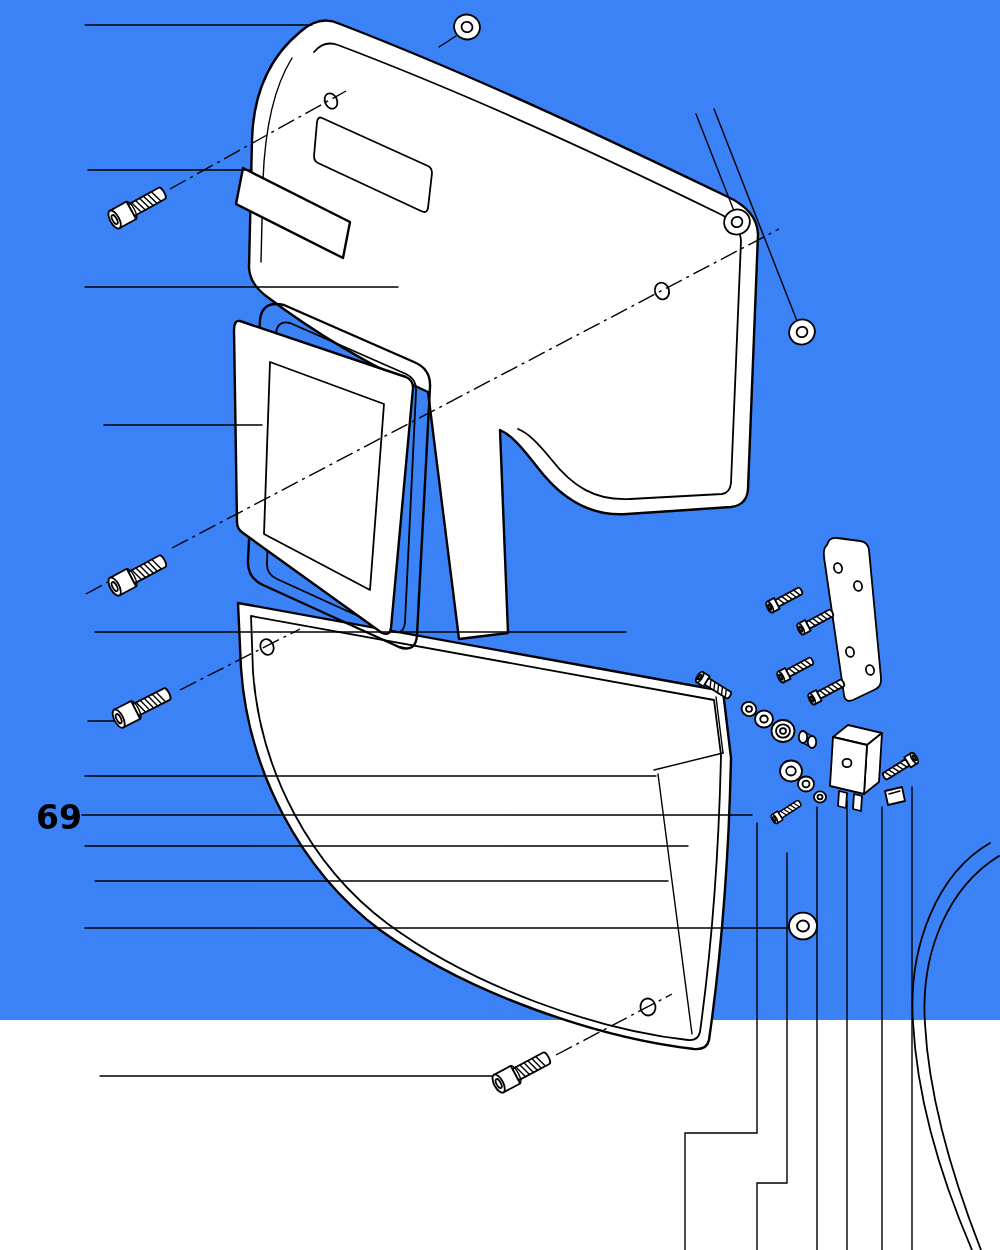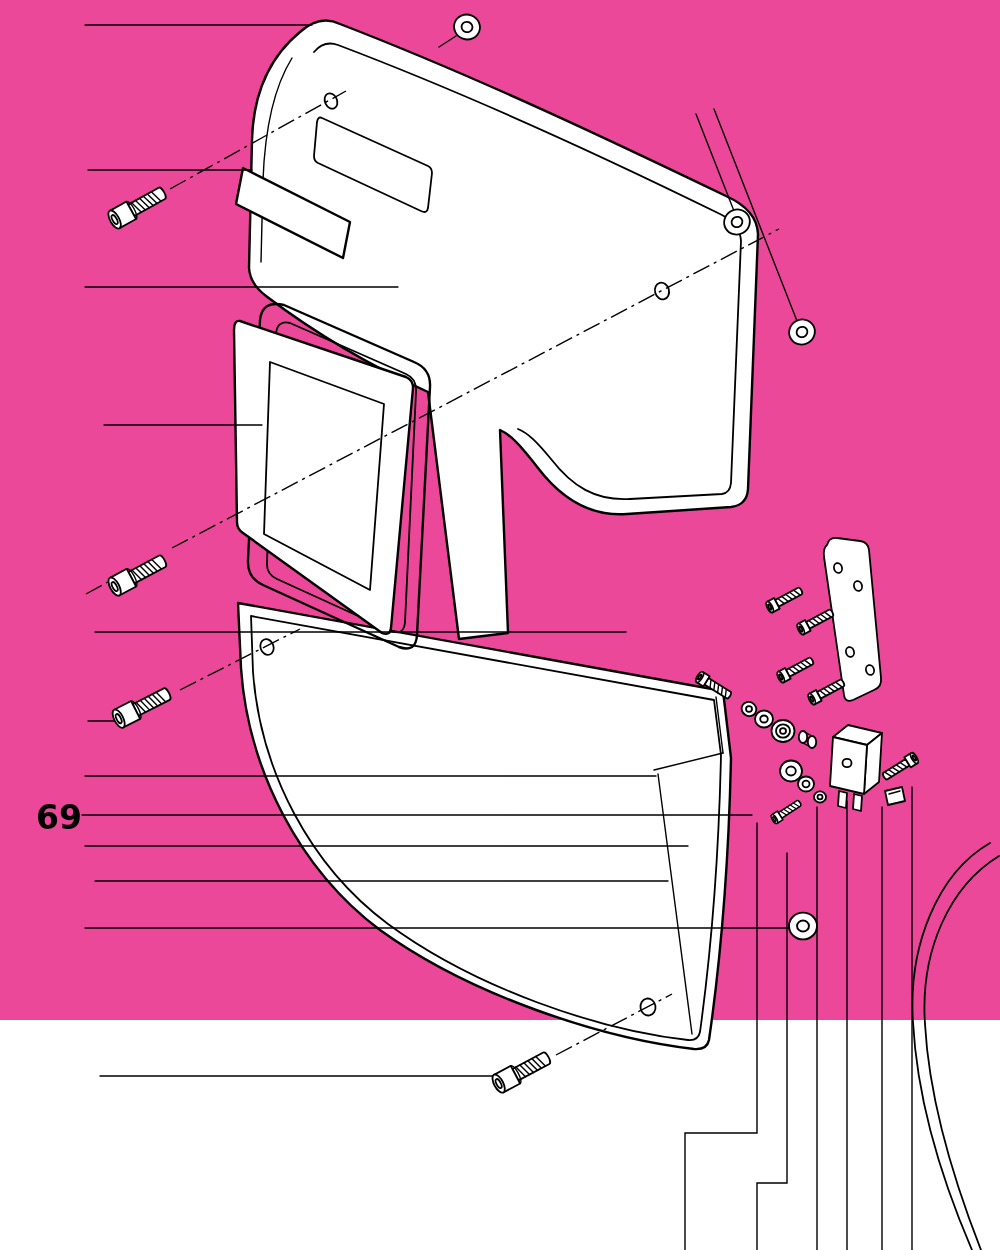--- a/index.html
+++ b/index.html
@@ -1,17 +1,17 @@
 <!DOCTYPE html>
 <html><head>
 <meta charset="utf-8">
 <title>Parts Diagram</title>
 <style>
   html,body{margin:0;padding:0;background:#fff;width:1000px;height:1250px;overflow:hidden}
-  .stage{position:relative;width:1000px;height:1020px;background:#ec4899;font-family:"DejaVu Sans",sans-serif}
+  .stage{position:relative;width:1000px;height:1020px;background:#3b82f6;font-family:"DejaVu Sans",sans-serif}
   svg{display:block}
   .f  {fill:#fff;stroke:#000;stroke-width:2.4;stroke-linejoin:round}
   .f2 {fill:#fff;stroke:#000;stroke-width:1.8;stroke-linejoin:round}
   .s  {fill:none;stroke:#000;stroke-width:2.4;stroke-linejoin:round;stroke-linecap:round}
   .s2 {fill:none;stroke:#000;stroke-width:1.8;stroke-linejoin:round;stroke-linecap:round}
   .t  {fill:none;stroke:#000;stroke-width:1.4;stroke-linecap:round}
   .dd {fill:none;stroke:#000;stroke-width:1.4;stroke-dasharray:18 5 3 5}
   .lbl{font:bold 33px "DejaVu Sans",sans-serif;fill:#000}
 </style>
 </head>

